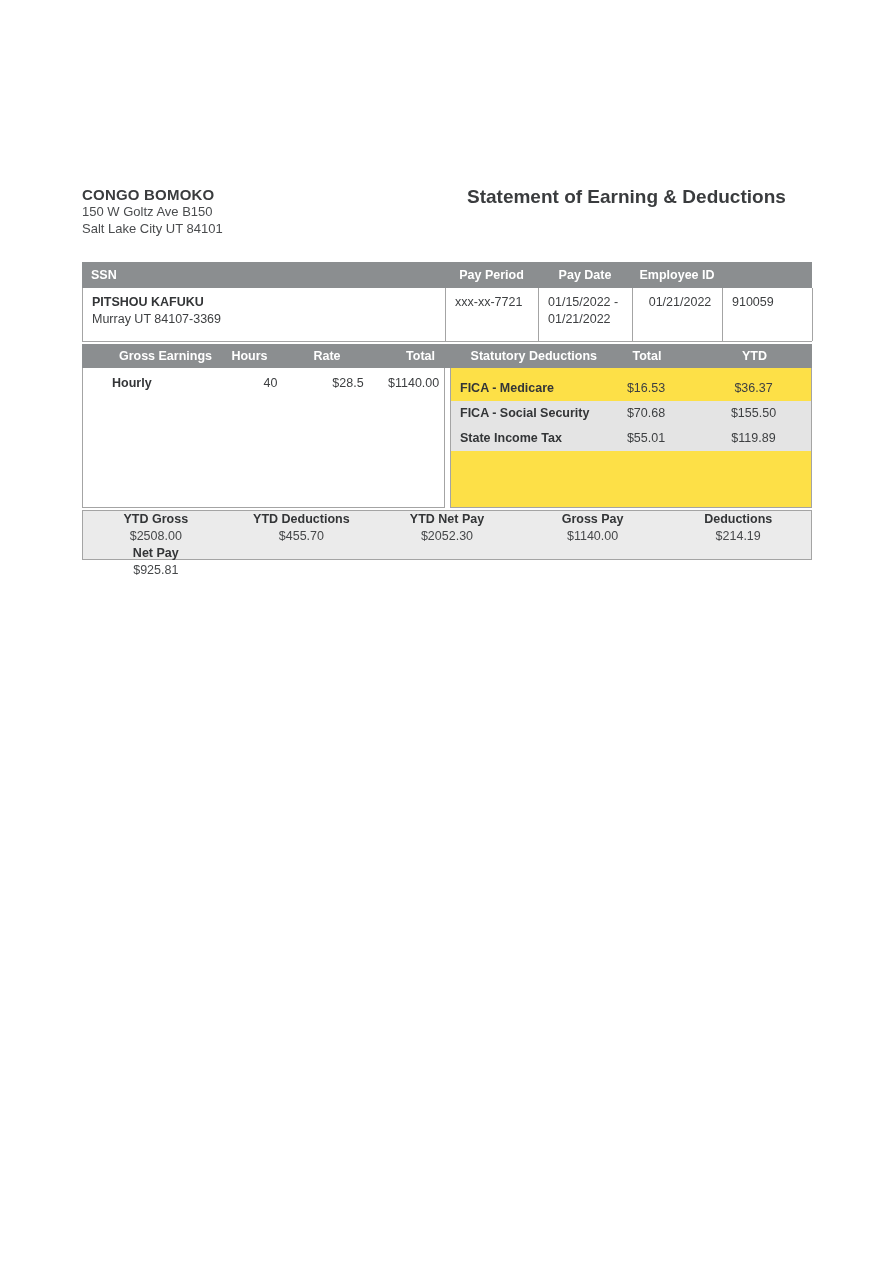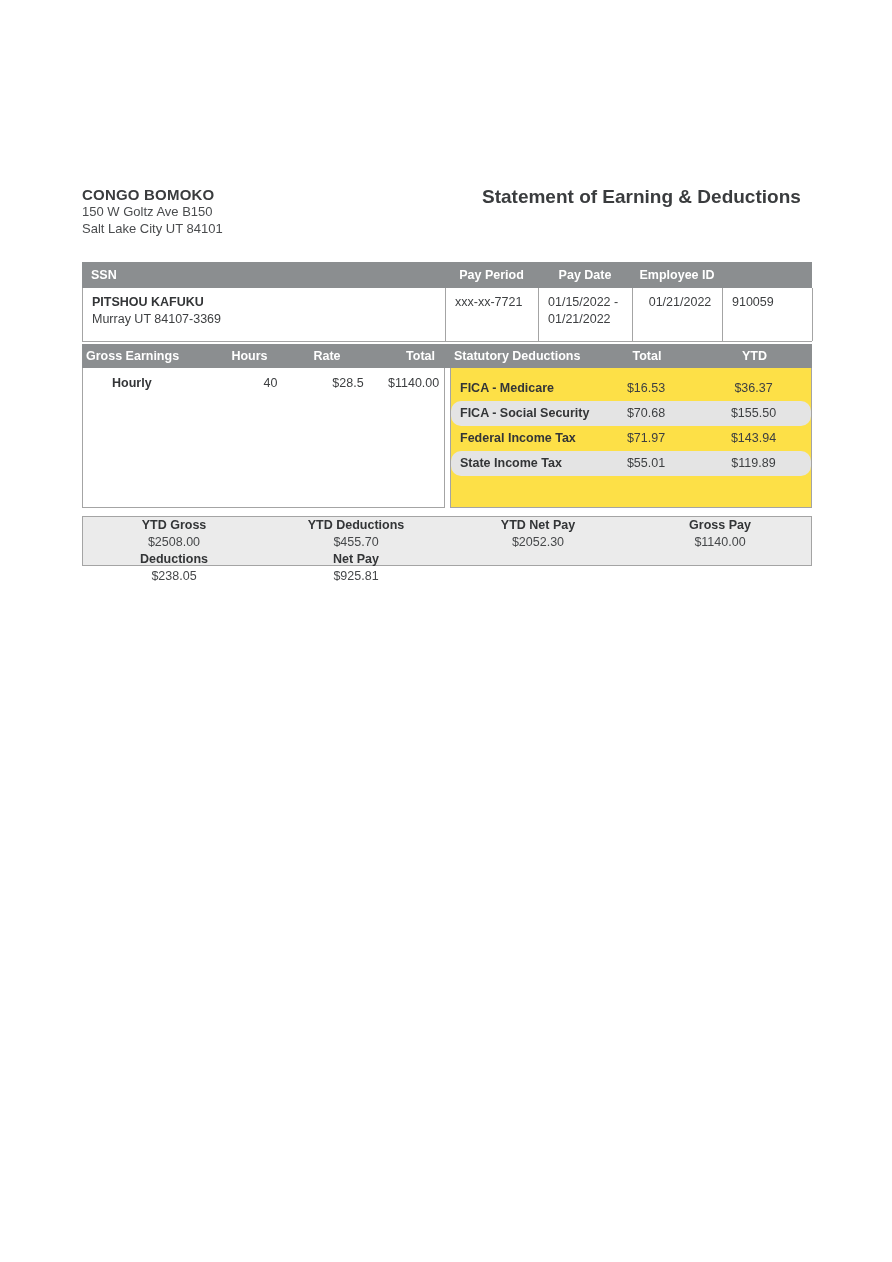--- a/index.html
+++ b/index.html
@@ -4,21 +4,21 @@
 <style>
   * { margin:0; padding:0; box-sizing:border-box; }
   html,body { background:#ffffff; }
   body { font-family:"Liberation Sans", "DejaVu Sans", sans-serif; color:var(--text,#3d3f41); }
   .page { position:relative; width:892px; height:891px; background:#fff; overflow:hidden; }
 
   
   .company { position:absolute; left:82px; top:186px; }
   .company-name { font-size:15px; font-weight:bold; color:#3a3c3e; letter-spacing:.2px; }
   .company-addr { font-size:13px; color:#4a4c4e; margin-top:0; line-height:17px; }
-  .doc-title { position:absolute; left:482px; top:186px; font-size:19px; font-weight:bold; color:#3a3c3e; }
+  .doc-title { position:absolute; left:467px; top:186px; font-size:19px; font-weight:bold; color:#3a3c3e; }
 
   
   .paytable { position:absolute; left:82px; top:262px; width:730px; }
 
   
   .emp-grid { display:grid; grid-template-columns:363px 93px 94px 90px 90px; }
   .hdr { background:var(--header-bar,#8b8e90); color:#ffffff; font-weight:bold; font-size:12.5px; }
   .hdr-row1 { height:26px; align-items:center; }
   .hdr-row1 > div { display:flex; align-items:center; justify-content:center; }
   .hdr-row1 > div:first-child { justify-content:flex-start; padding-left:9px; }
@@ -28,39 +28,39 @@
   .emp-vals > div { border-right:1px solid var(--border,#a4a4a4); padding:6px 4px 0 9px; line-height:17px; overflow:hidden; }
   .emp-name { font-weight:bold; color:#333537; }
   .cell-center { text-align:center; }
 
   
   .band { margin-top:2px; height:24px; background:var(--header-bar,#8b8e90); display:flex; }
   .band-left { width:363px; display:grid; grid-template-columns:130px 75px 80px 1fr; align-items:center; height:100%; }
   .band-gap { width:5px; }
   .band-right { width:362px; display:grid; grid-template-columns:1fr 100px 115px; align-items:center; height:100%; }
   .band .lab { color:#fff; font-weight:bold; font-size:12.5px; }
-  .pad-l { padding-left:4px; }
+  .pad-l { padding-left:4px;text-align:right; }
   .t-center { text-align:center; }
   .t-right { text-align:right; padding-right:10px; }
 
   
   .blocks { position:relative; height:140px; }
   .block-earn { position:absolute; left:0; top:0; width:363px; height:140px;
     border:1px solid var(--border,#a4a4a4); border-top:none; background:#fff;padding-left:20px; }
   .block-ded { position:absolute; left:368px; top:0; width:362px; height:140px;
     border:1px solid var(--border,#a4a4a4); border-top:none; background:#fde047; padding-top:8px; }
   .earn-row { display:grid; grid-template-columns:130px 75px 80px 1fr; font-size:12.5px; padding-top:8px; }
   .earn-row .lbl { font-weight:bold; color:#333537; padding-left:9px; }
   .ded-row { display:grid; grid-template-columns:1fr 100px 115px; height:25px; line-height:25px; font-size:12.5px; }
-  .ded-row.alt { background:var(--stripe,#e4e4e4);border-radius:10px; }
+  .ded-row.alt { background:var(--stripe,#e4e4e4); }
   .ded-row .lbl { font-weight:bold; color:#333537; padding-left:9px; }
 
   
-  .summary { margin-top:8px; height:50px; background:var(--summary-bg,#ebebeb);
-    border:1px solid var(--border,#a4a4a4); display:grid; grid-template-columns:repeat(4,1fr);
+  .summary { margin-top:2px; height:50px; background:var(--summary-bg,#ebebeb);
+    border:1px solid var(--border,#a4a4a4); display:grid; grid-template-columns:repeat(5,1fr);
     align-items:center; }
   .sum-cell { text-align:center; font-size:12.5px; line-height:17px; }
   .sum-cell .lab { font-weight:bold; color:#333537; }
   .sum-cell .val { color:#46484a; }
 
   
   .logo { position:absolute; right:12px; top:1138px; font-size:92px; font-weight:bold; letter-spacing:-3px; line-height:1; }
   .logo .pre { color:var(--logo-teal,#2fbd98); }
   .logo .suf { color:var(--logo-navy,#2b3d4f); font-style:italic; }
 </style>
@@ -138,25 +138,20 @@
         <div class="ded-row">
           <div class="lbl">FICA - Medicare</div>
           <div class="t-center">$16.53</div>
           <div class="t-center">$36.37</div>
         </div>
         <div class="ded-row alt">
           <div class="lbl">FICA - Social Security</div>
           <div class="t-center">$70.68</div>
           <div class="t-center">$155.50</div>
         </div>
-        <div class="ded-row">
-          <div class="lbl">Federal Income Tax</div>
-          <div class="t-center">$71.97</div>
-          <div class="t-center">$143.94</div>
-        </div>
         <div class="ded-row alt">
           <div class="lbl">State Income Tax</div>
           <div class="t-center">$55.01</div>
           <div class="t-center">$119.89</div>
         </div>
       </div>
 
     </div>
 
     <div class="summary">
@@ -171,21 +166,21 @@
       <div class="sum-cell">
         <div class="lab">YTD Net Pay</div>
         <div class="val">$2052.30</div>
       </div>
       <div class="sum-cell">
         <div class="lab">Gross Pay</div>
         <div class="val">$1140.00</div>
       </div>
       <div class="sum-cell">
         <div class="lab">Deductions</div>
-        <div class="val">$238.05</div>
+        <div class="val">$214.19</div>
       </div>
       <div class="sum-cell">
         <div class="lab">Net Pay</div>
         <div class="val">$925.81</div>
       </div>
     </div>
 
   </div>
 
   <div class="logo">

